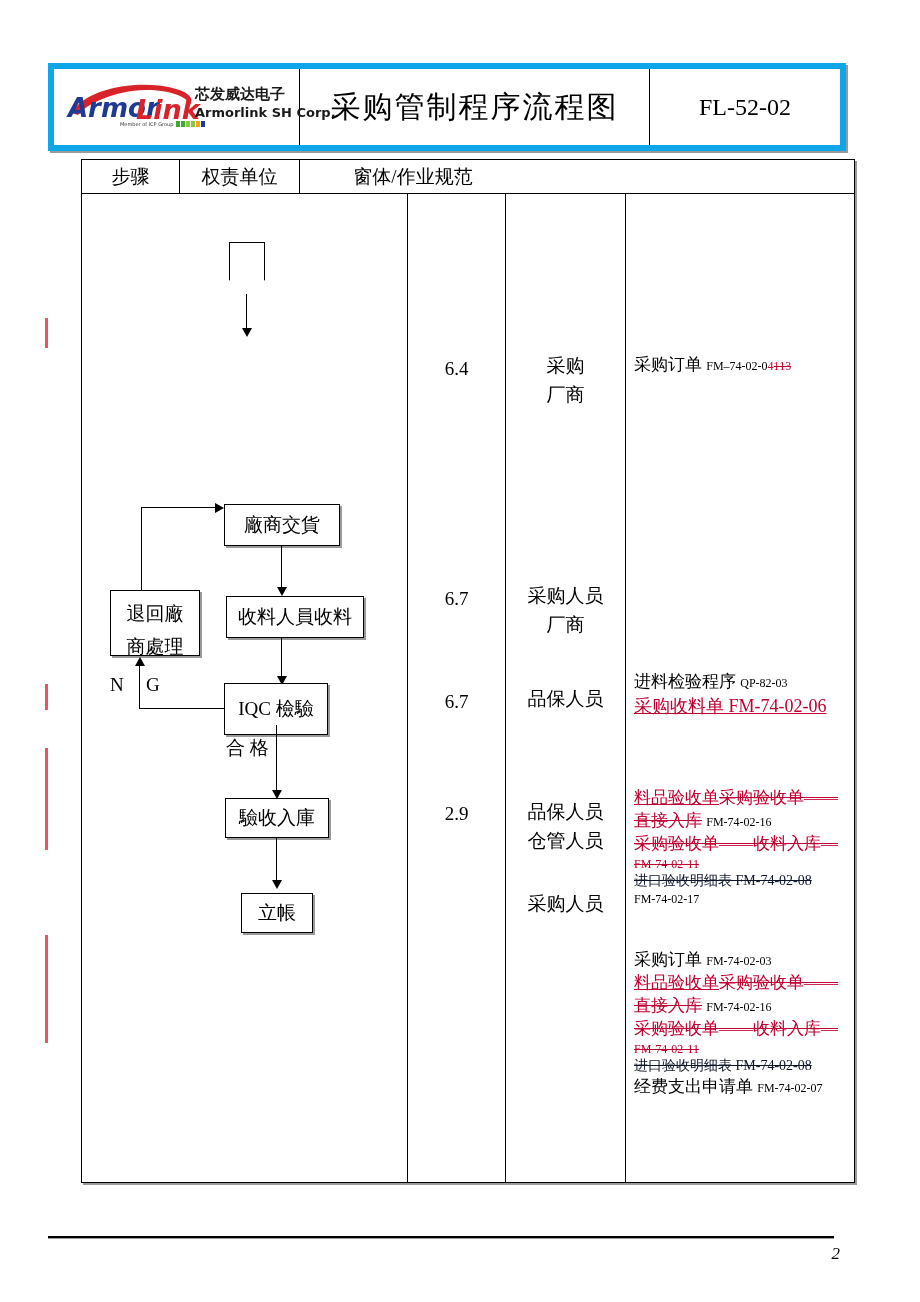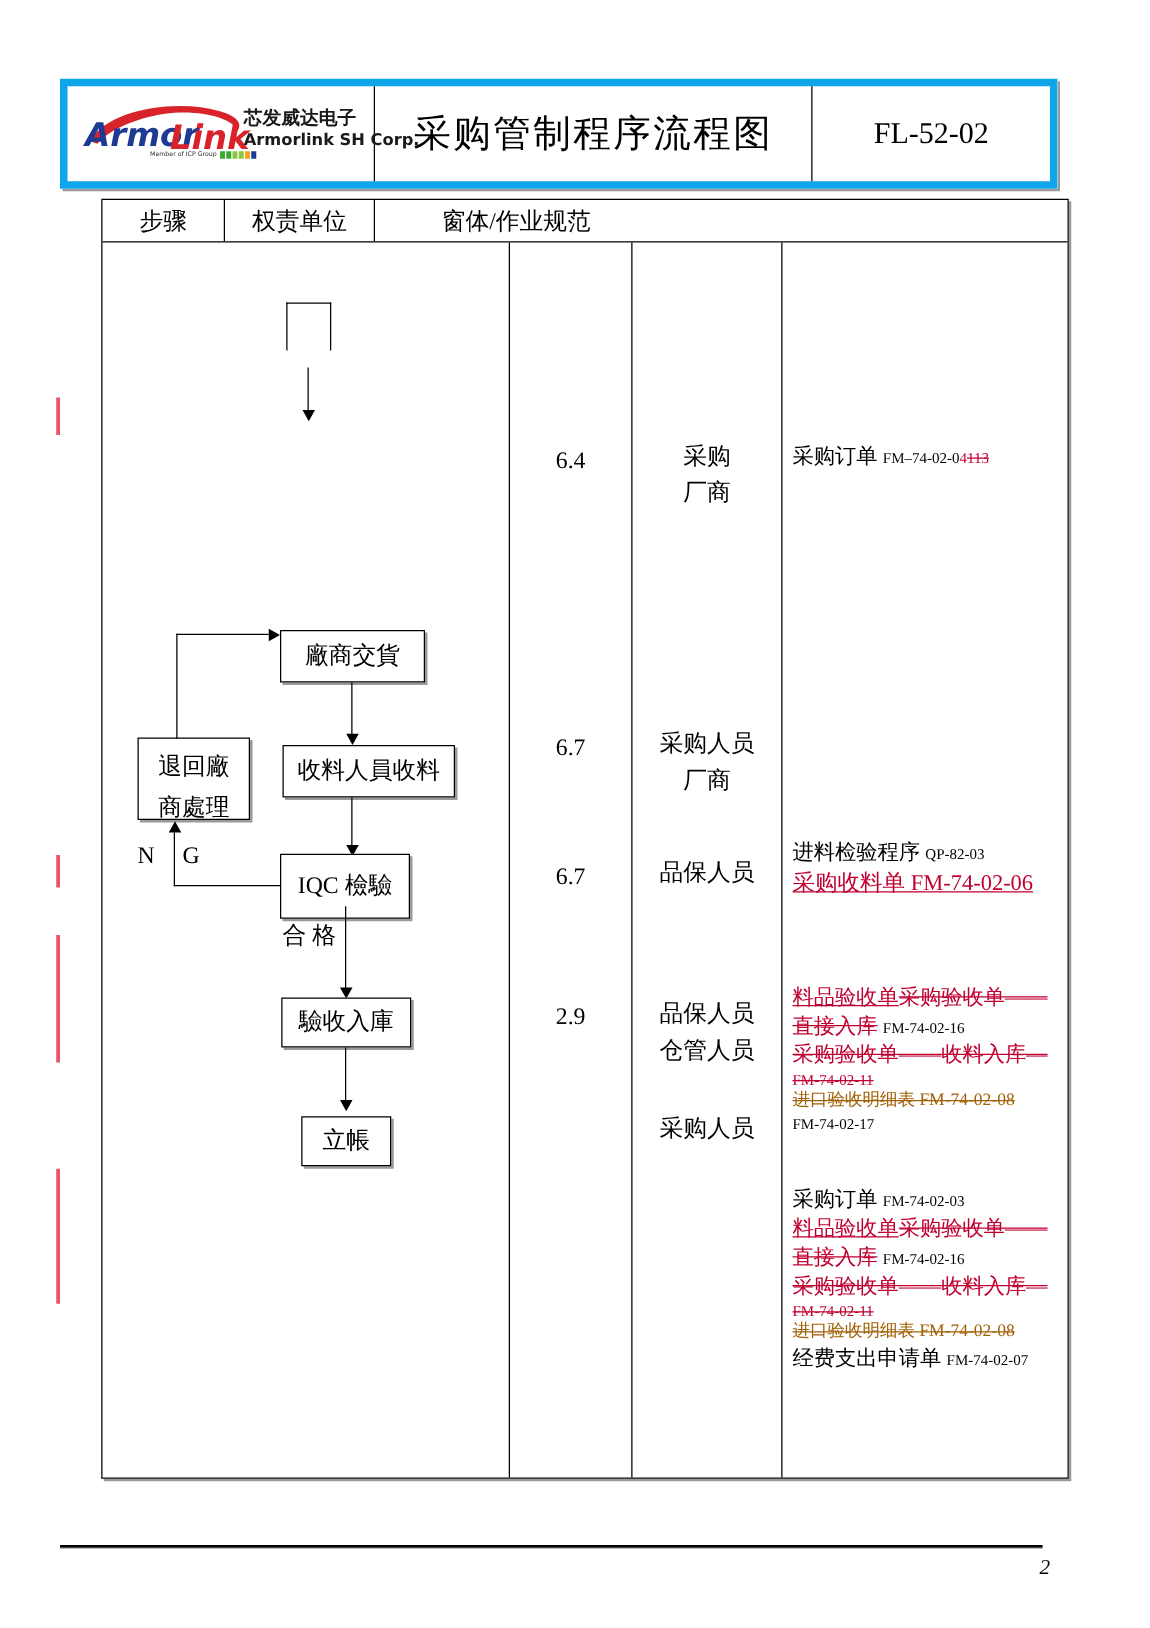--- a/index.html
+++ b/index.html
@@ -130,21 +130,21 @@
     position:absolute; width:100%; text-align:center;
     font-size:19px; line-height:1.55;
   }
 
   
   .forms { position:absolute; left:8px; top:0; width:214px; }
   .fline { font-size:17px; line-height:1.35; white-space:nowrap; }
   .fline .code { font-size:12px; }
   .ins  { color:#c00030; text-decoration:underline; }
   .del  { color:#c00030; text-decoration:line-through; }
-  .delb { color:#a16207; text-decoration:line-through; }
+  .delb { color:#0f172a; text-decoration:line-through; }
   .insr { color:#c00030; }
   .blk  { color:#000; }
 
   
   .chbar { position:absolute; width:3px; background:#e8536a; }
 
   
   .foot-rule {
     position:absolute; left:48px; top:1236px; width:786px; height:2px;
     background:#000;

